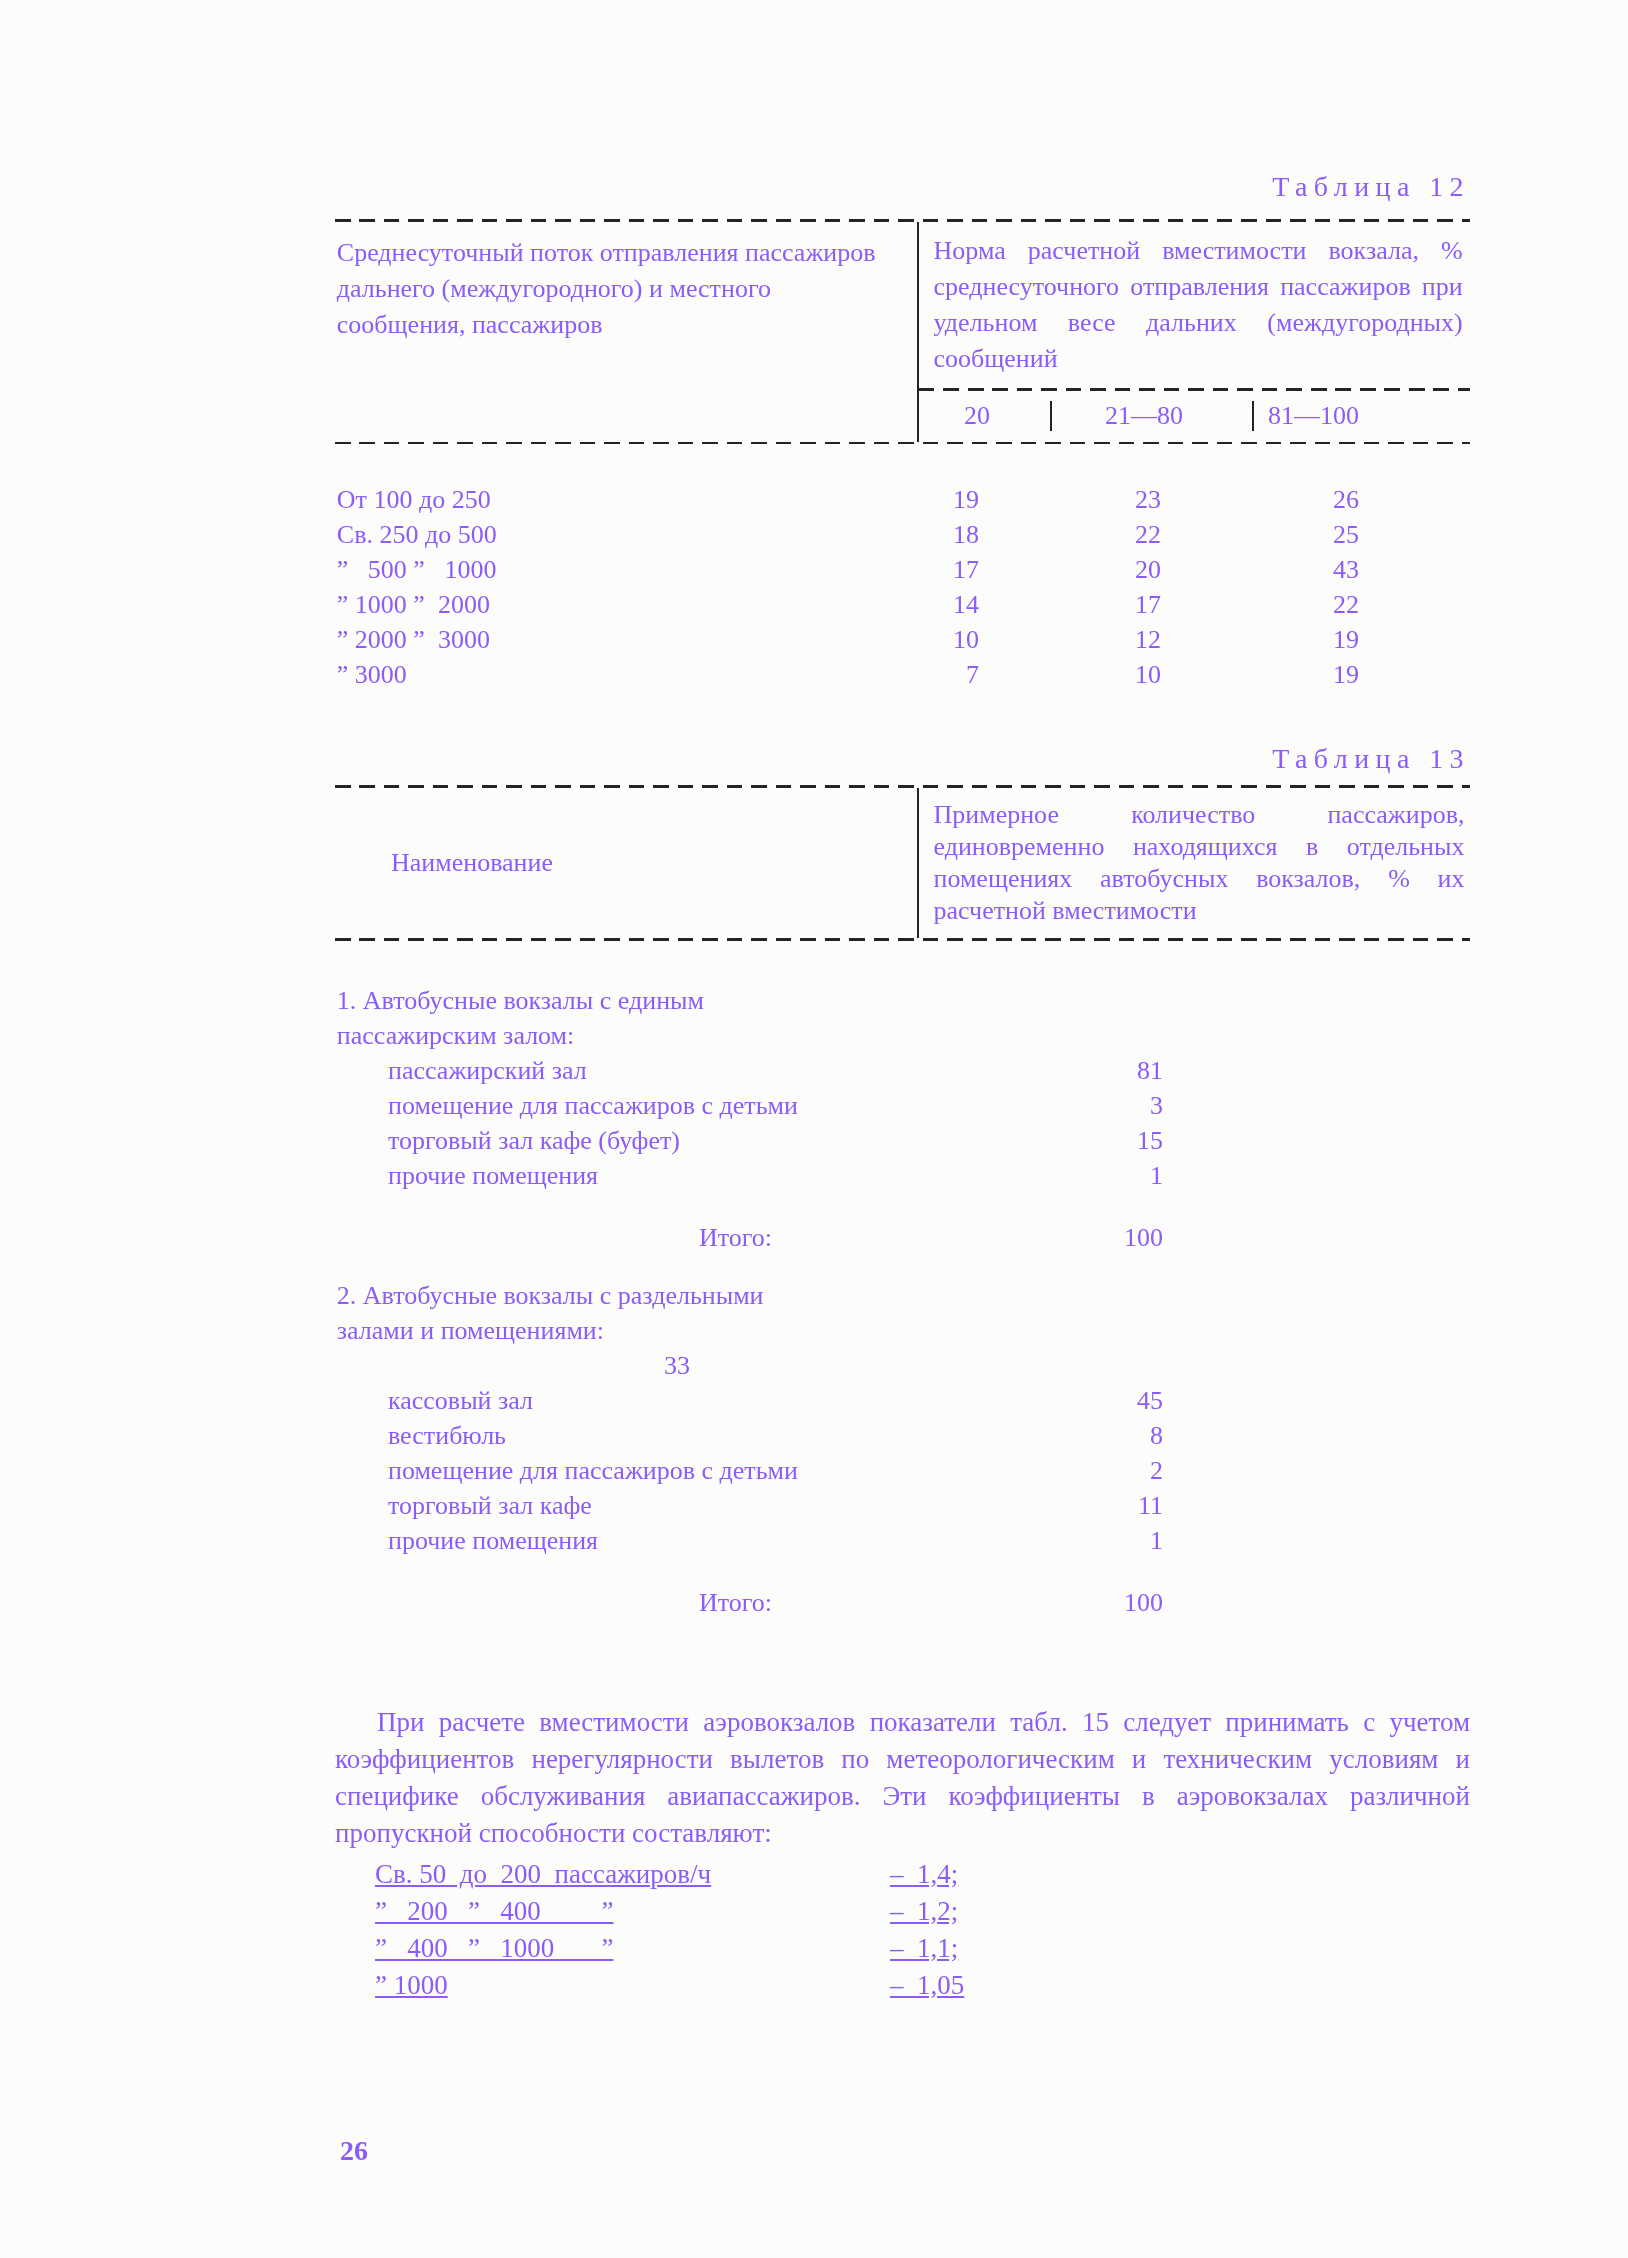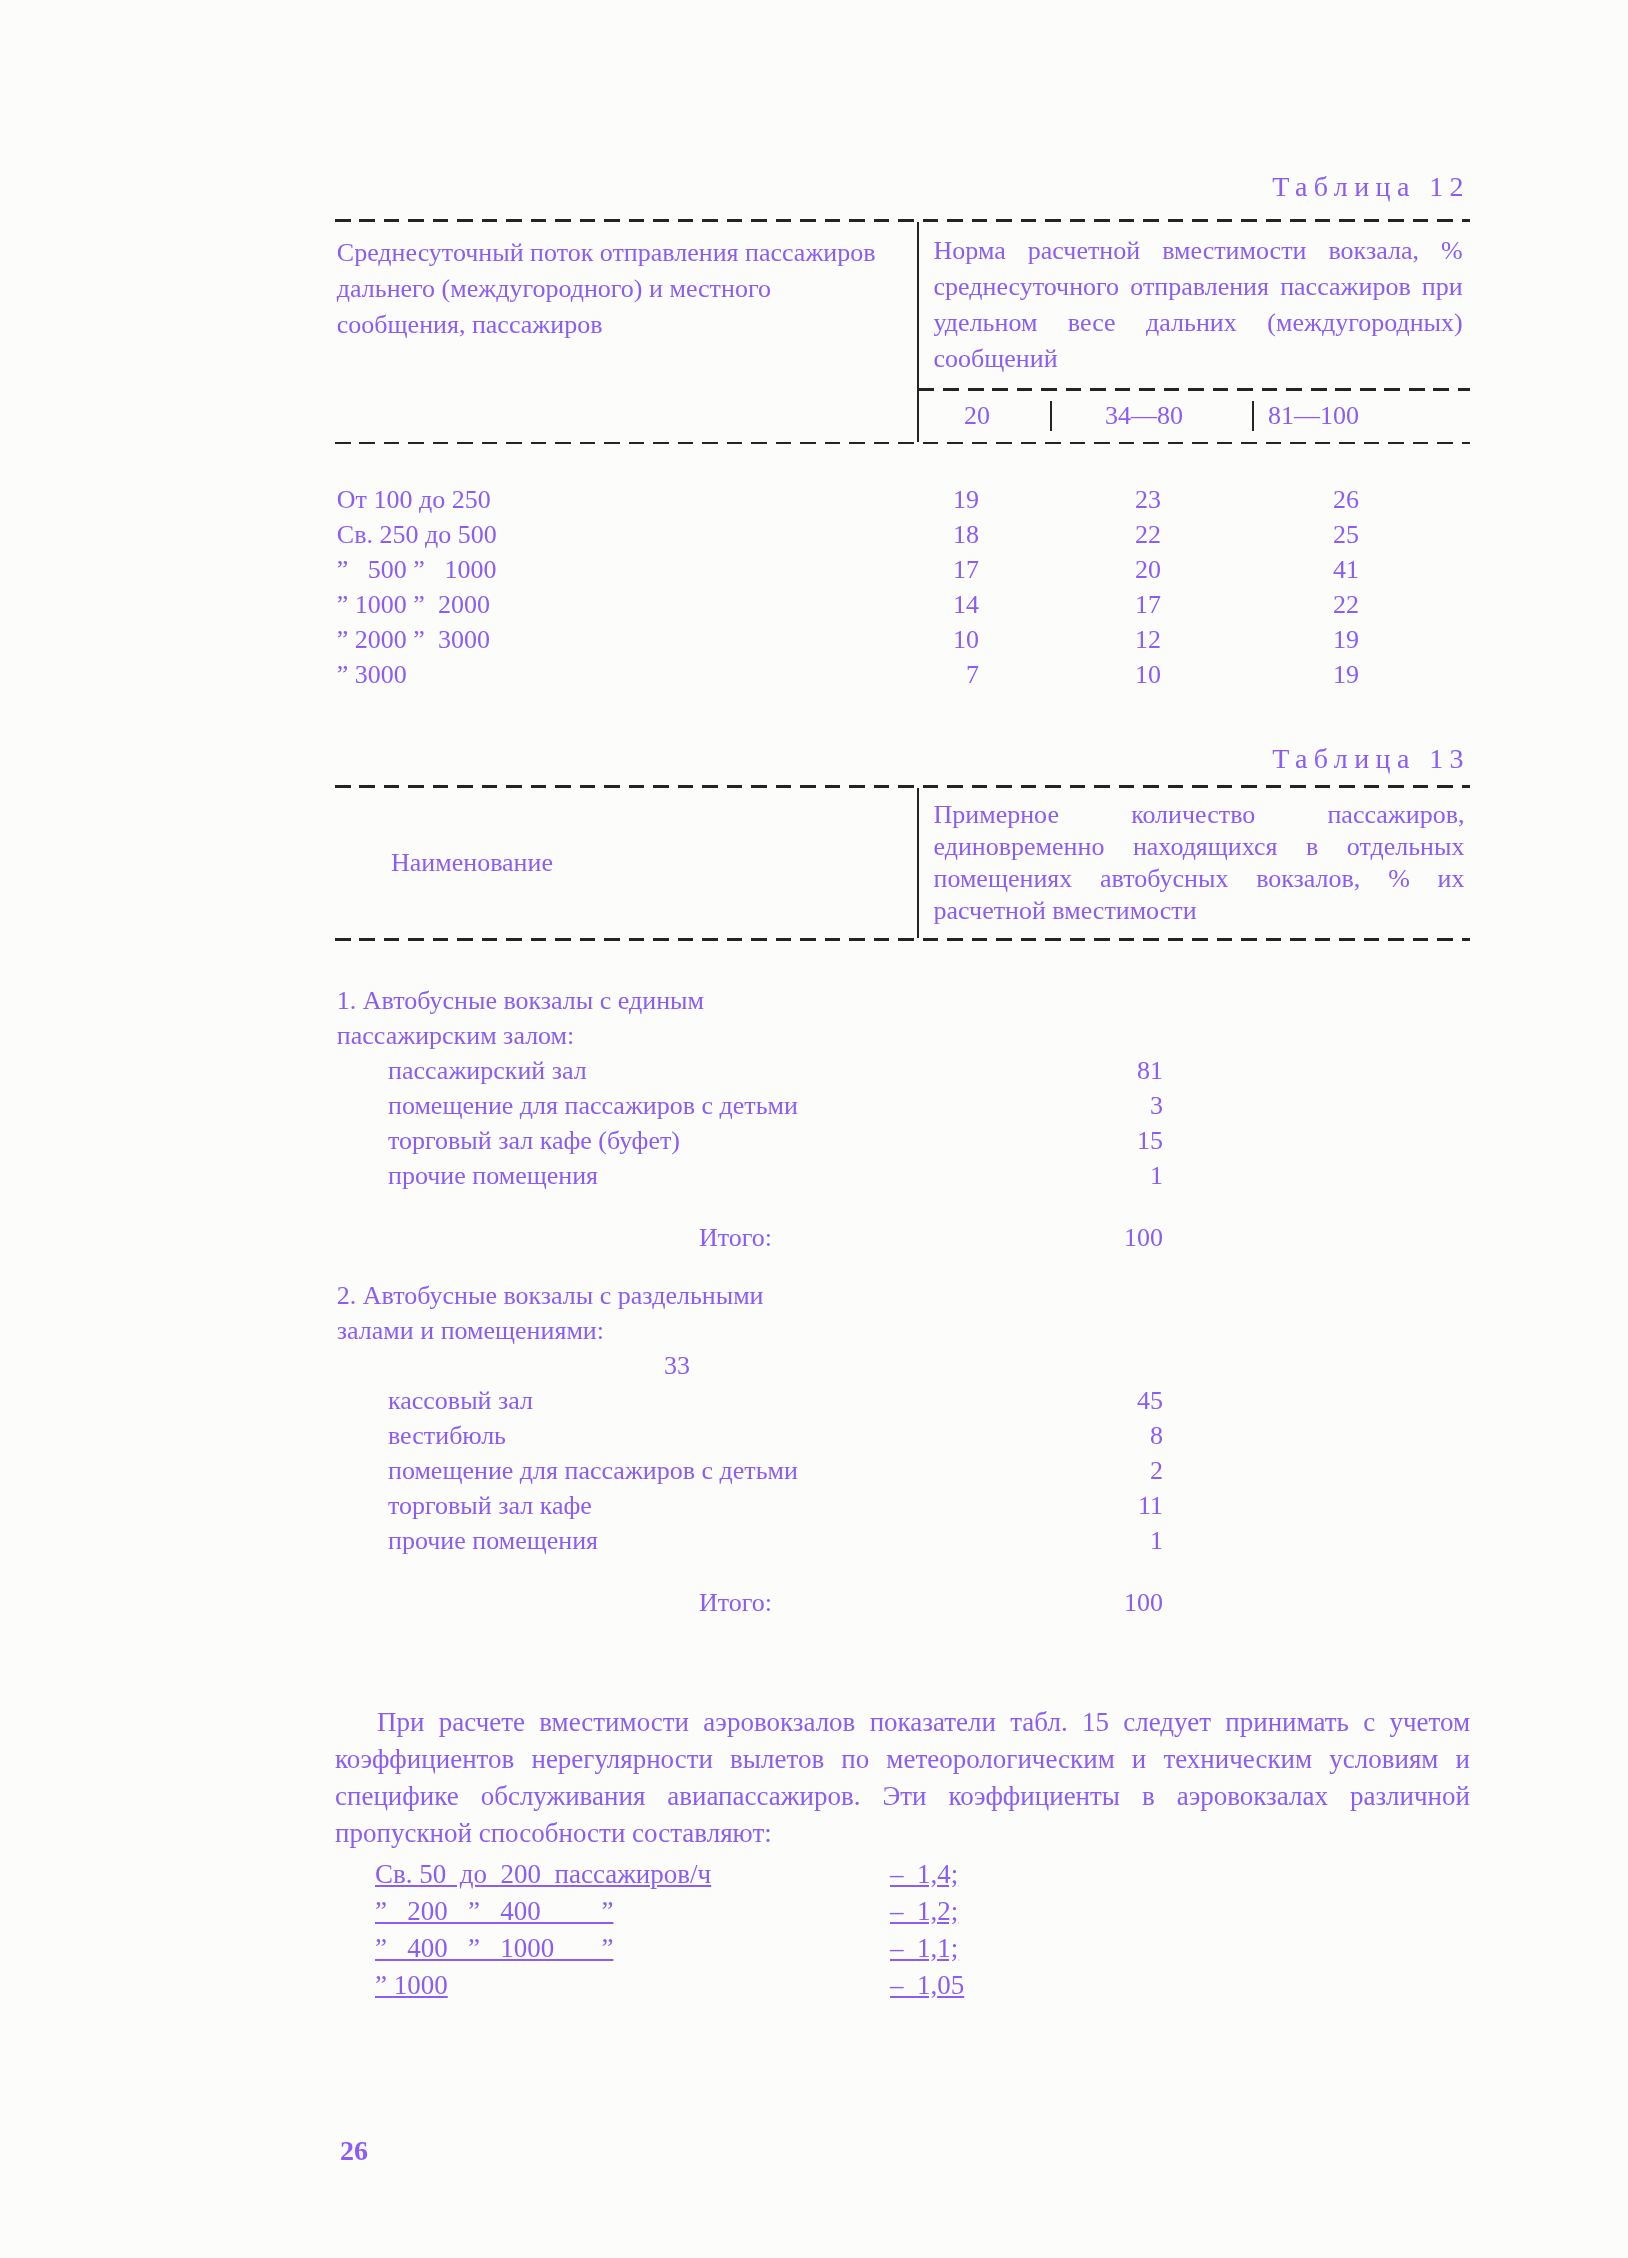--- a/index.html
+++ b/index.html
@@ -98,21 +98,21 @@
     <div>
       <div class="dash-rule"></div>
 
       <div class="t12-header">
         <div class="t12-left-h">Среднесуточный поток отправления пассажиров дальнего (междугородного) и местного сообщения, пассажиров</div>
         <div class="t12-right">
           <div class="t12-right-h">Норма расчетной вместимости вокзала, % среднесуточного отправления пассажиров при удельном весе дальних (междугородных) сообщений</div>
           <div class="dash-rule"></div>
           <div class="t12-subrow">
             <div class="t12-sc1">20</div>
-            <div class="t12-sc2">34—80</div>
+            <div class="t12-sc2">21—80</div>
             <div class="t12-sc3">81—100</div>
           </div>
         </div>
       </div>
 
       <div class="dash-rule"></div>
 
       <div class="t12-body">
         <div class="t12-row">
           <div class="lbl pre">От 100 до 250</div>
@@ -123,21 +123,21 @@
         <div class="t12-row">
           <div class="lbl pre">Св. 250 до 500</div>
           <div class="c1">18</div>
           <div class="c2">22</div>
           <div class="c3">25</div>
         </div>
         <div class="t12-row">
           <div class="lbl pre">”   500 ”   1000</div>
           <div class="c1">17</div>
           <div class="c2">20</div>
-          <div class="c3">41</div>
+          <div class="c3">43</div>
         </div>
         <div class="t12-row">
           <div class="lbl pre">” 1000 ”  2000</div>
           <div class="c1">14</div>
           <div class="c2">17</div>
           <div class="c3">22</div>
         </div>
         <div class="t12-row">
           <div class="lbl pre">” 2000 ”  3000</div>
           <div class="c1">10</div>

